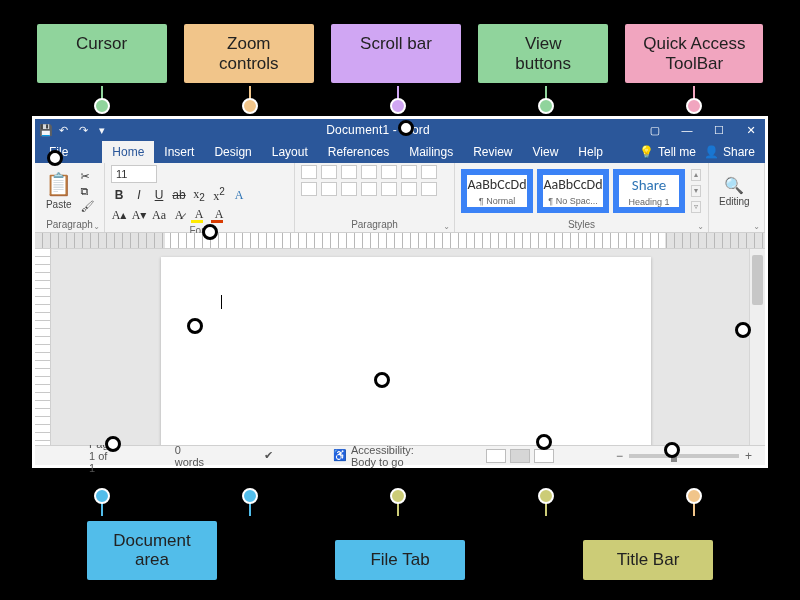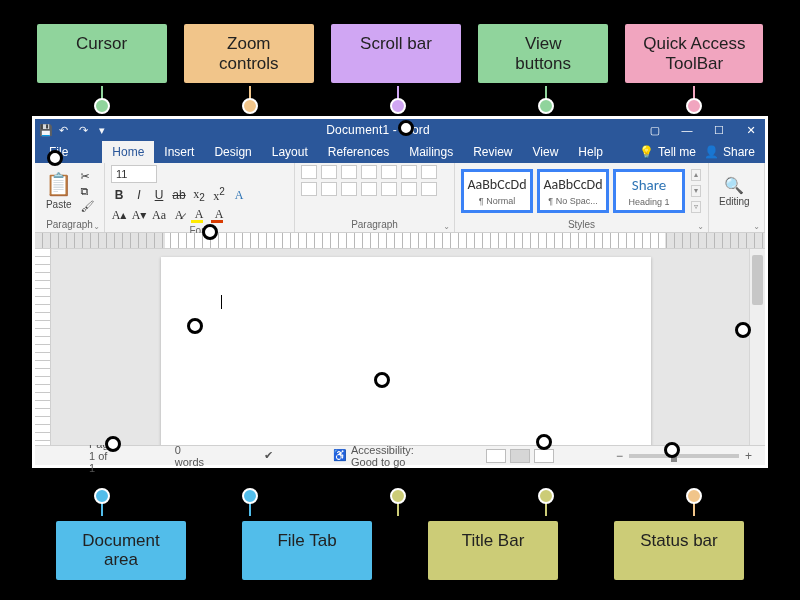--- a/index.html
+++ b/index.html
@@ -1,21 +1,21 @@
 <!DOCTYPE html>
 <html><head>
 <meta charset="utf-8">
 <style>
   * { box-sizing: border-box; margin: 0; padding: 0; font-family: "Segoe UI", Arial, sans-serif; }
   body { width: 800px; height: 600px; background: #000; position: relative; overflow: hidden; }
   
   
   .callout-row { position: absolute; left: 0; right: 0; display: flex; justify-content: space-around; padding: 0 28px; }
   .callout-row.top { top: 24px; }
-  .callout-row.bottom { bottom: 20px; }
+  .callout-row.bottom { bottom: 20px; align-items: flex-end; }
   .callout { 
     padding: 10px 18px; 
     font-size: 17px; 
     text-align: center; 
     line-height: 1.15;
     border-radius: 2px;
     min-width: 130px;
     color: #222;
     font-weight: 500;
   }
@@ -80,21 +80,21 @@
   .ic { display:inline-block; }
   .bigbtn { display:flex; flex-direction:column; align-items:center; gap:1px; font-size:10px; color:#444; padding:0 4px;}
   .mini { width:16px; height:14px; border:1px solid #c9c9c9; background:#fff; }
   .sel  { height:18px; border:1px solid #c9c9c9; background:#fff; display:flex; align-items:center; padding:0 4px; font-size:11px; }
   .sel.small { width:46px; }
   .sel.font  { width:118px; }
   .toolrow { display:flex; gap:4px; align-items:center; }
   .txtbtn { font-size:12px; font-family:"Times New Roman",serif; width:16px; text-align:center; cursor:pointer; }
   .swatch { width:12px; height:3px; background:#ffea00; display:block; margin-top:-2px;}
   .swatch.red { background:#d83b01; }
-  .stylecard { width:72px; height:44px; border:3px solid #3b82f6; background:#fff; display:flex; flex-direction:column; align-items:center; justify-content:center; font-size:10px; }
+  .stylecard { width:72px; height:44px; border:6px solid #3b82f6; background:#fff; display:flex; flex-direction:column; align-items:center; justify-content:center; font-size:10px; }
   .stylecard .sample { font-family:Calibri,Arial; font-size:14px; color:#333;}
   .stylecard .sample.blue { color:#2e74b5; font-size:15px;}
   .stylecard .nm { color:#666; font-size:9px; margin-top:3px;}
   .stylecol { display:flex; flex-direction:column; justify-content:space-between; height:44px; padding-left:2px;}
   .stylecol span { font-size:8px; color:#888; border:1px solid #cfcfcf; width:10px; height:12px; text-align:center; line-height:10px;}
 
   
   .ruler { height:16px; background:#fff; border-bottom:1px solid #d0d0d0; position:relative; overflow:hidden; }
   .ruler .shade { position:absolute; top:0; bottom:0; background:#e2e2e2; }
   .ruler .ticks { position:absolute; top:0; bottom:0; left:0; right:0;
@@ -304,21 +304,21 @@
       <div class="thumb"></div>
     </div>
   </div>
 
   <div class="statusbar">
     <span class="seg">Page 1 of 1</span>
     <span class="seg">0 words</span>
     <span class="seg">✔</span>
     <span class="seg">
       <span>♿</span>
-      <span>Accessibility: Good to go</span>
+      <span>Accessibility: Body to go</span>
     </span>
     <div class="spacer"></div>
     <div class="seg">
       <span class="viewbtn"></span>
       <span class="viewbtn active"></span>
       <span class="viewbtn"></span>
     </div>
     <div class="seg">
       <span class="zminus">−</span>
       <span class="zoom-slider"></span>
@@ -336,20 +336,19 @@
 <div class="marker" style="left:113px; top:444px"></div>
 <div class="marker" style="left:544px; top:442px"></div>
 <div class="marker" style="left:672px; top:450px"></div>
 <div class="marker" style="left:743px; top:330px"></div>
 
 <div class="callout-row bottom">
   <div class="callout c-blue" style="white-space:pre-line">Document
 area</div>
   <div class="callout c-blue">File Tab</div>
   <div class="callout c-olive">Title Bar</div>
-  <div class="callout c-olive">Status bar</div>
 </div>
 
 <div class="pin up p-blue" style="left:102px; bottom:84px; height:22px"></div>
 <div class="pin up p-blue" style="left:250px; bottom:84px; height:22px"></div>
 <div class="pin up p-olive" style="left:398px; bottom:84px; height:22px"></div>
 <div class="pin up p-olive" style="left:546px; bottom:84px; height:22px"></div>
 <div class="pin up p-orange" style="left:694px; bottom:84px; height:22px"></div>
 
 </body></html>

